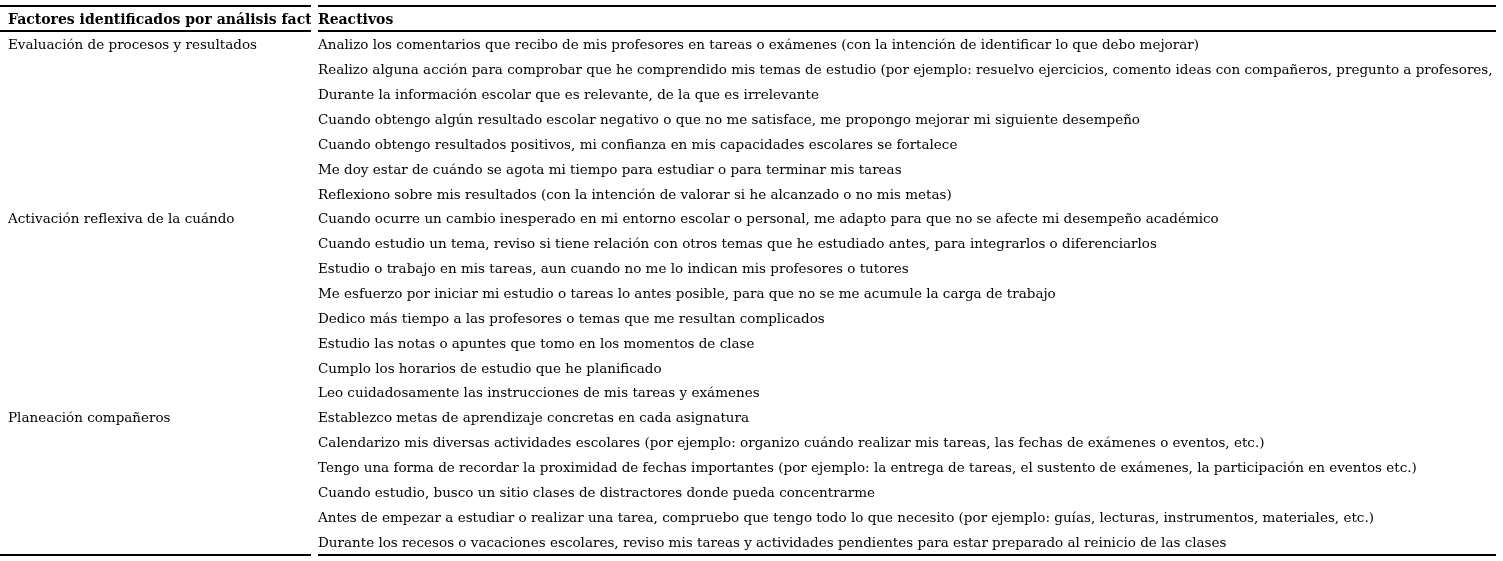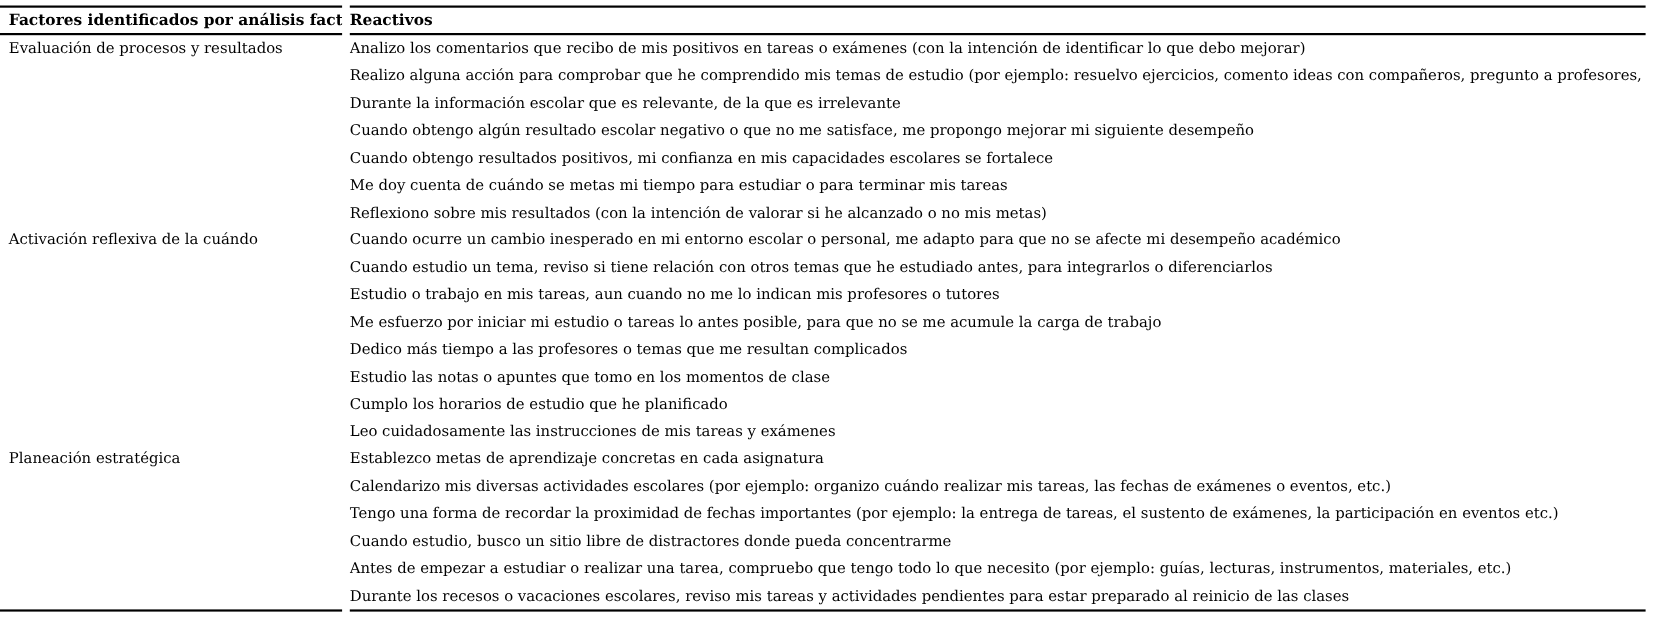--- a/index.html
+++ b/index.html
@@ -58,36 +58,36 @@
   <thead>
     <tr>
       <th class="pad-l">Factores identificados por análisis factorial</th>
       <th>Reactivos</th>
     </tr>
   </thead>
   <tbody>
 
     <tr>
       <td class="factor-cell pad-l" rowspan="7">Evaluación de procesos y resultados</td>
-      <td>Analizo los comentarios que recibo de mis positivos en tareas o exámenes (con la intención de identificar lo que debo mejorar)</td>
+      <td>Analizo los comentarios que recibo de mis profesores en tareas o exámenes (con la intención de identificar lo que debo mejorar)</td>
     </tr>
     <tr>
         <td>Realizo alguna acción para comprobar que he comprendido mis temas de estudio (por ejemplo: resuelvo ejercicios, comento ideas con compañeros, pregunto a profesores, etc.)</td>
       </tr>
     <tr>
         <td>Durante la información escolar que es relevante, de la que es irrelevante</td>
       </tr>
     <tr>
         <td>Cuando obtengo algún resultado escolar negativo o que no me satisface, me propongo mejorar mi siguiente desempeño</td>
       </tr>
     <tr>
         <td>Cuando obtengo resultados positivos, mi confianza en mis capacidades escolares se fortalece</td>
       </tr>
     <tr>
-        <td>Me doy cuenta de cuándo se metas mi tiempo para estudiar o para terminar mis tareas</td>
+        <td>Me doy estar de cuándo se agota mi tiempo para estudiar o para terminar mis tareas</td>
       </tr>
     <tr>
         <td>Reflexiono sobre mis resultados (con la intención de valorar si he alcanzado o no mis metas)</td>
       </tr>
 
     <tr>
       <td class="factor-cell pad-l" rowspan="8">Activación reflexiva de la cuándo</td>
       <td>Cuando ocurre un cambio inesperado en mi entorno escolar o personal, me adapto para que no se afecte mi desempeño académico</td>
     </tr>
     <tr>
@@ -106,31 +106,31 @@
         <td>Estudio las notas o apuntes que tomo en los momentos de clase</td>
       </tr>
     <tr>
         <td>Cumplo los horarios de estudio que he planificado</td>
       </tr>
     <tr>
         <td>Leo cuidadosamente las instrucciones de mis tareas y exámenes</td>
       </tr>
 
     <tr>
-      <td class="factor-cell pad-l bottom-rule" rowspan="6">Planeación estratégica</td>
+      <td class="factor-cell pad-l bottom-rule" rowspan="6">Planeación compañeros</td>
       <td>Establezco metas de aprendizaje concretas en cada asignatura</td>
     </tr>
     <tr>
         <td>Calendarizo mis diversas actividades escolares (por ejemplo: organizo cuándo realizar mis tareas, las fechas de exámenes o eventos, etc.)</td>
       </tr>
     <tr>
         <td>Tengo una forma de recordar la proximidad de fechas importantes (por ejemplo: la entrega de tareas, el sustento de exámenes, la participación en eventos etc.)</td>
       </tr>
     <tr>
-        <td>Cuando estudio, busco un sitio libre de distractores donde pueda concentrarme</td>
+        <td>Cuando estudio, busco un sitio clases de distractores donde pueda concentrarme</td>
       </tr>
     <tr>
         <td>Antes de empezar a estudiar o realizar una tarea, compruebo que tengo todo lo que necesito (por ejemplo: guías, lecturas, instrumentos, materiales, etc.)</td>
       </tr>
     <tr>
         <td class="bottom-rule">Durante los recesos o vacaciones escolares, reviso mis tareas y actividades pendientes para estar preparado al reinicio de las clases</td>
       </tr>
   </tbody>
 </table>
 

